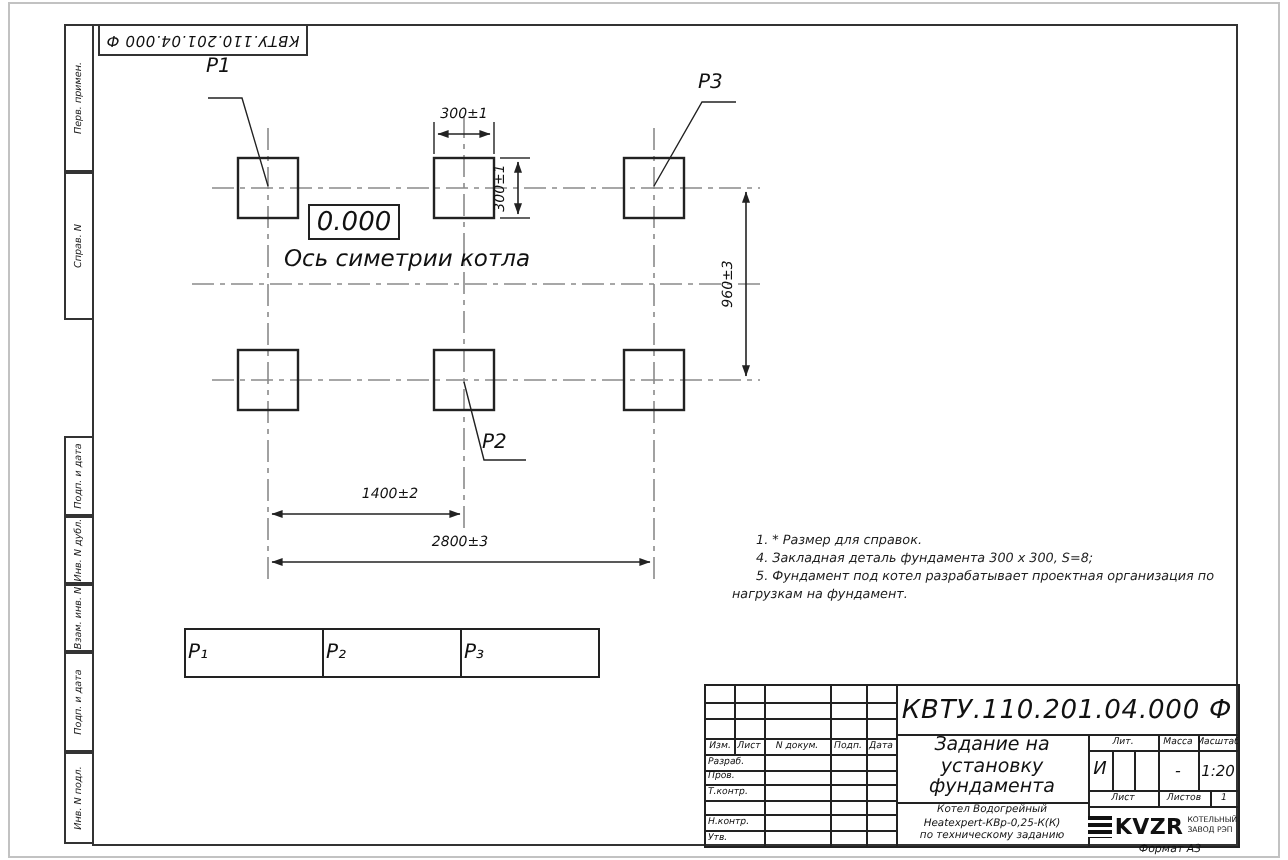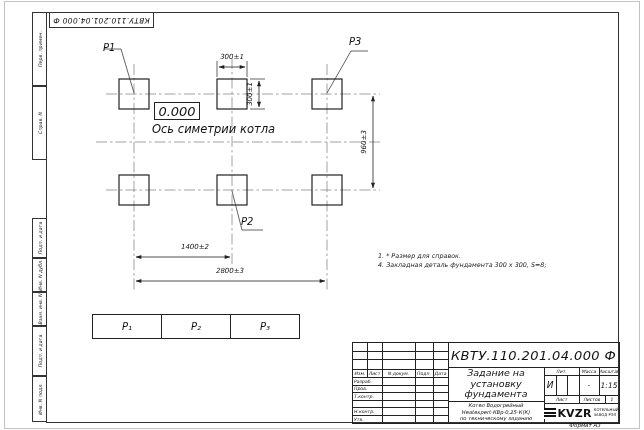--- a/index.html
+++ b/index.html
@@ -12,23 +12,23 @@
   .topbox{position:absolute;left:49px;top:12px;width:103px;height:14px;border:1px solid #333;display:flex;align-items:center;justify-content:center;}
   .rot180{transform:rotate(180deg);font-size:7.5px;font-style:italic;white-space:nowrap;letter-spacing:.3px;}
   .mcell{border:1px solid #333;box-sizing:border-box;}
   .vtext{position:absolute;left:50%;top:50%;transform:translate(-50%,-50%) rotate(-90deg);
          white-space:nowrap;font-size:4.8px;font-style:italic;color:#222;}
   .dimtext{font-size:7px;font-style:italic;text-align:center;white-space:nowrap;}
   .rot90{transform:rotate(-90deg);}
   .plabel{font-size:10px;font-style:italic;white-space:nowrap;}
   .elevbox{border:1px solid #222;display:flex;align-items:center;justify-content:center;
            font-size:13px;font-style:italic;}
-  .axis{font-size:11.5px;font-style:italic;white-space:nowrap;margin-left:10px;}
+  .axis{font-size:11.5px;font-style:italic;white-space:nowrap;}
   table.loads{border-collapse:collapse;}
-  table.loads td,table.loads th{border:1px solid #222;width:66px;text-align:center;font-weight:normal;}
+  table.loads td,table.loads th{border:1px solid #222;width:66px;text-align:left;font-weight:normal;}
   table.loads th{height:21px;font-size:10px;font-style:italic;}
   table.loads td{height:22px;font-size:9.5px;font-style:italic;}
   .notes{width:256px;}
   .notes p{margin:0;text-indent:12px;font-size:6.4px;line-height:1.4;font-style:italic;color:#1c1c1c;}
   .tb{position:absolute;left:352px;top:342px;width:266px;height:80px;border:1.4px solid #222;box-sizing:content-box;}
   .vl{position:absolute;width:1px;background:#222;}
   .hl{position:absolute;height:1px;background:#222;}
   .cell{position:absolute;display:flex;align-items:center;justify-content:center;overflow:hidden;}
   .cell.left{justify-content:flex-start;}
   .f46{font-size:4.6px;font-style:italic;white-space:nowrap;}
@@ -108,21 +108,21 @@
       <path d="M136 257 H230"></path>
       <path d="M136 281 H325"></path>
     </g>
     <g stroke="#222" stroke-width="0.7" fill="none">
       <path d="M104 49 H121 L134 93"></path>
       <path d="M368 51 H351 L327 93"></path>
       <path d="M232 191 L242 230 H263"></path>
     </g>
   </svg>
 
-  <div class="abs plabel" style="left:103px;top:42px">P1</div>
+  <div class="abs plabel" style="left:103px;top:28px">P1</div>
   <div class="abs plabel" style="left:349px;top:36px">P3</div>
   <div class="abs plabel" style="left:241px;top:216px">P2</div>
 
   <div class="abs elevbox" style="left:154px;top:102px;width:44px;height:16px">0.000</div>
   <div class="abs axis" style="left:142px;top:122px">Ось симетрии котла</div>
 
   <div class="abs dimtext" style="left:206px;top:53px;width:52px">300±1</div>
   <div class="abs dimtext rot90" style="left:234px;top:88px;width:36px;height:12px">300±1</div>
   <div class="abs dimtext rot90" style="left:346px;top:136px;width:40px;height:12px">960±3</div>
   <div class="abs dimtext" style="left:169px;top:243px;width:52px">1400±2</div>
@@ -131,23 +131,24 @@
   <table class="loads abs" style="left:92px;top:314px">
     <tbody>
         <tr>
       <th>P₁</th>
       <th>P₂</th>
       <th>P₃</th>
     </tr>
   </tbody>
     </table>
 
-  <div class="abs notes" style="left:366px;top:252px">
+  <div class="abs notes" style="left:366px;top:266px">
     <p>1. * Размер для справок.</p>
     <p>4. Закладная деталь фундамента  300 х 300, S=8;</p>
+    <p>5. Фундамент под котел разрабатывает проектная организация по нагрузкам на фундамент.</p>
   </div>
 
   <div class="tb">
 
     <div class="vl" style="left:14px;top:0;height:34px"></div>
     <div class="vl" style="left:29px;top:0;height:80px"></div>
     <div class="vl" style="left:62px;top:0;height:80px"></div>
     <div class="vl" style="left:80px;top:0;height:80px"></div>
     <div class="vl" style="left:95px;top:0;height:80px"></div>
     <div class="vl" style="left:191px;top:24px;height:56px"></div>
@@ -193,21 +194,21 @@
         <div>Heatexpert-КВр-0,25-К(К)</div>
         <div>по техническому заданию</div>
       </div>
     </div>
 
     <div class="cell f46" style="left:191px;top:24px;width:35px;height:8px">Лит.</div>
     <div class="cell f46" style="left:226px;top:24px;width:20px;height:8px">Масса</div>
     <div class="cell f46" style="left:246px;top:24px;width:20px;height:8px">Масштаб</div>
     <div class="cell it" style="left:191px;top:32px;width:12px;height:20px;font-size:9px">И</div>
     <div class="cell it" style="left:226px;top:32px;width:20px;height:20px;font-size:8px">-</div>
-    <div class="cell it" style="left:246px;top:32px;width:20px;height:20px;font-size:7.5px">1:15</div>
+    <div class="cell it" style="left:246px;top:32px;width:20px;height:20px;font-size:7.5px">1:20</div>
 
     <div class="cell f46" style="left:191px;top:52px;width:35px;height:8px">Лист</div>
     <div class="cell f46" style="left:226px;top:52px;width:26px;height:8px">Листов</div>
     <div class="cell f46" style="left:252px;top:52px;width:14px;height:8px">1</div>
 
     <div class="cell" style="left:191px;top:60px;width:75px;height:20px">
       <span class="logo-ic"></span>
       <span class="logo-tx">KVZR</span>
       <span class="company">
         <div>КОТЕЛЬНЫЙ</div>

